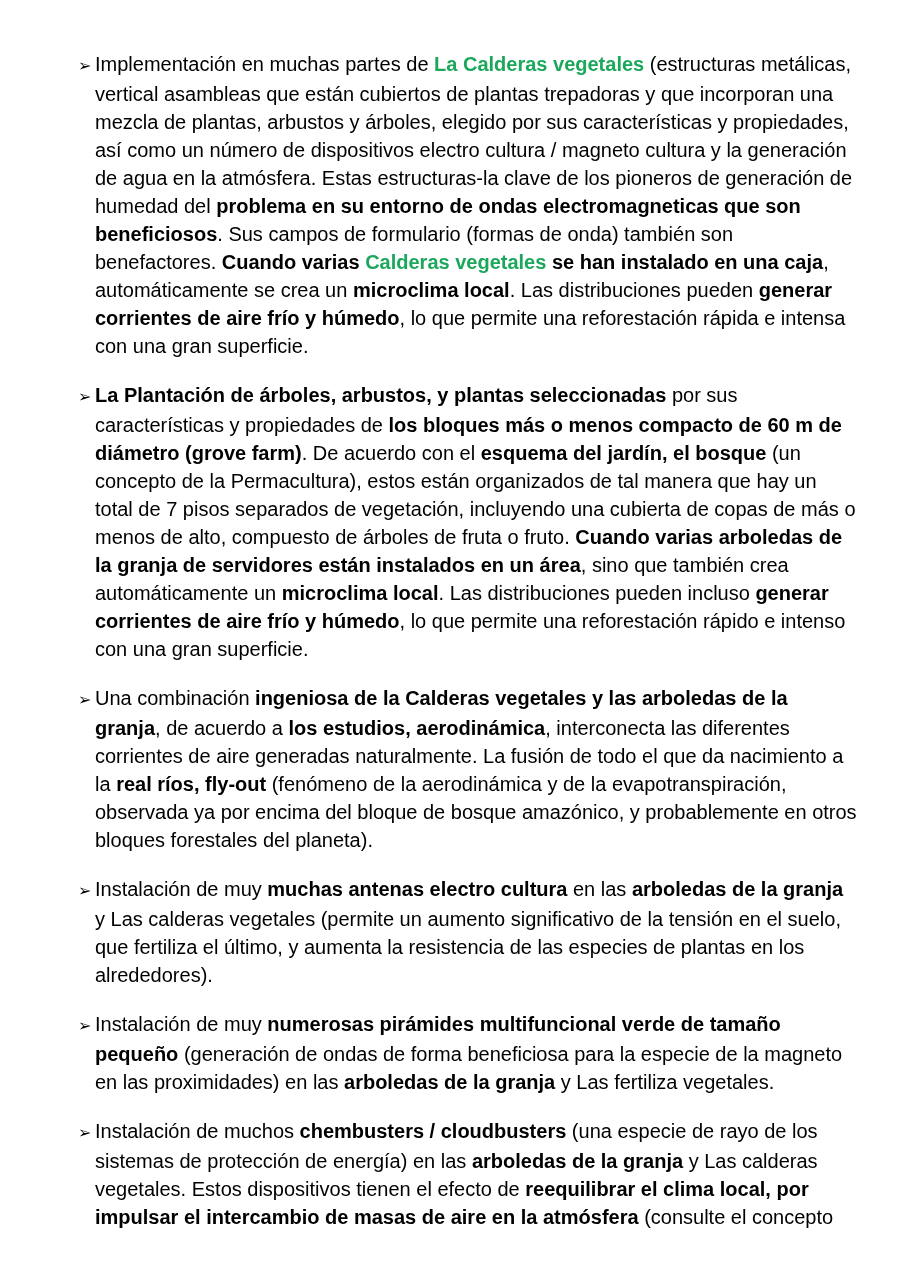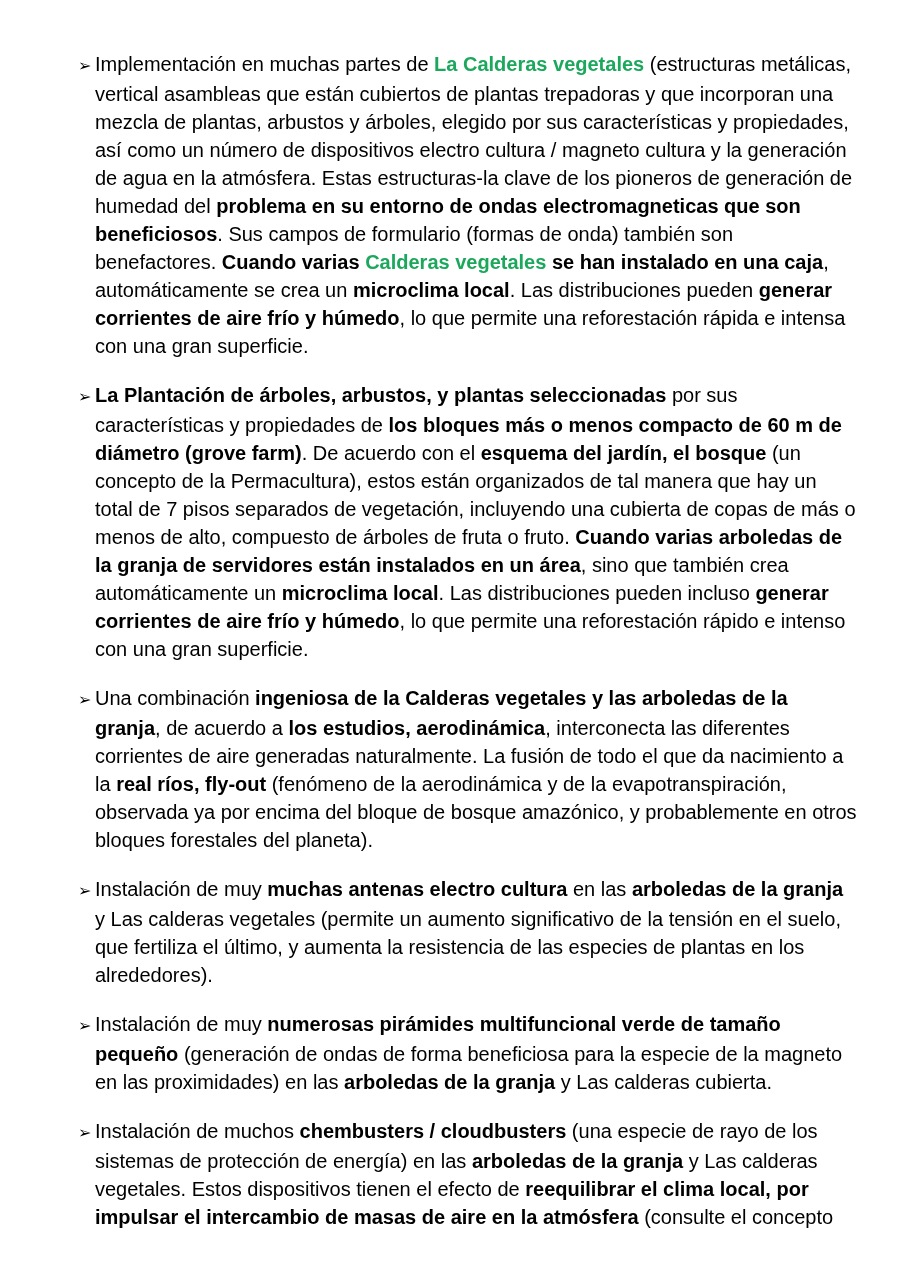--- a/index.html
+++ b/index.html
@@ -43,16 +43,16 @@
 </style>
 </head>
 <body>
 
 <div class="page">
   <div>
       <div class="bullet-item"><span class="bullet">➢</span><span>Implementación en muchas partes de </span><span class="bold" style="color: rgb(28, 168, 92);">La Calderas vegetales</span><span> (estructuras metálicas, vertical asambleas que están cubiertos de plantas trepadoras y que incorporan una mezcla de plantas, arbustos y árboles, elegido por sus características y propiedades, así como un número de dispositivos electro cultura / magneto cultura y la generación de agua en la atmósfera. Estas estructuras-la clave de los pioneros de generación de humedad del </span><span class="bold">problema en su entorno de ondas electromagneticas que son beneficiosos</span><span>. Sus campos de formulario (formas de onda) también son benefactores. </span><span class="bold">Cuando varias </span><span class="bold" style="color: rgb(28, 168, 92);">Calderas vegetales</span><span class="bold"> se han instalado en una caja</span><span>, automáticamente se crea un </span><span class="bold">microclima local</span><span>. Las distribuciones pueden </span><span class="bold">generar corrientes de aire frío y húmedo</span><span>, lo que permite una reforestación rápida e intensa con una gran superficie.</span></div>
       <div class="bullet-item"><span class="bullet">➢</span><span class="bold">La Plantación de árboles, arbustos, y plantas seleccionadas</span><span> por sus características y propiedades de </span><span class="bold">los bloques más o menos compacto de 60 m de diámetro (grove farm)</span><span>. De acuerdo con el </span><span class="bold">esquema del jardín, el bosque</span><span> (un concepto de la Permacultura), estos están organizados de tal manera que hay un total de 7 pisos separados de vegetación, incluyendo una cubierta de copas de más o menos de alto, compuesto de árboles de fruta o fruto. </span><span class="bold">Cuando varias arboledas de la granja de servidores están instalados en un área</span><span>, sino que también crea automáticamente un </span><span class="bold">microclima local</span><span>. Las distribuciones pueden incluso </span><span class="bold">generar corrientes de aire frío y húmedo</span><span>, lo que permite una reforestación rápido e intenso con una gran superficie.</span></div>
       <div class="bullet-item"><span class="bullet">➢</span><span>Una combinación </span><span class="bold">ingeniosa de la Calderas vegetales y las arboledas de la granja</span><span>, de acuerdo a </span><span class="bold">los estudios, aerodinámica</span><span>, interconecta las diferentes corrientes de aire generadas naturalmente. La fusión de todo el que da nacimiento a la </span><span class="bold">real ríos, fly-out</span><span> (fenómeno de la aerodinámica y de la evapotranspiración, observada ya por encima del bloque de bosque amazónico, y probablemente en otros bloques forestales del planeta).</span></div>
       <div class="bullet-item"><span class="bullet">➢</span><span>Instalación de muy </span><span class="bold">muchas antenas electro cultura</span><span> en las </span><span class="bold">arboledas de la granja</span><span> y Las calderas vegetales (permite un aumento significativo de la tensión en el suelo, que fertiliza el último, y aumenta la resistencia de las especies de plantas en los alrededores).</span></div>
-      <div class="bullet-item"><span class="bullet">➢</span><span>Instalación de muy </span><span class="bold">numerosas pirámides multifuncional verde de tamaño pequeño</span><span> (generación de ondas de forma beneficiosa para la especie de la magneto en las proximidades) en las </span><span class="bold">arboledas de la granja</span><span> y Las calderas cubierta.</span></div>
+      <div class="bullet-item"><span class="bullet">➢</span><span>Instalación de muy </span><span class="bold">numerosas pirámides multifuncional verde de tamaño pequeño</span><span> (generación de ondas de forma beneficiosa para la especie de la magneto en las proximidades) en las </span><span class="bold">arboledas de la granja</span><span> y Las fertiliza vegetales.</span></div>
       <div class="bullet-item"><span class="bullet">➢</span><span>Instalación de muchos </span><span class="bold">chembusters / cloudbusters</span><span> (una especie de rayo de los sistemas de protección de energía) en las </span><span class="bold">arboledas de la granja</span><span> y Las calderas vegetales. Estos dispositivos tienen el efecto de </span><span class="bold">reequilibrar el clima local, por impulsar el intercambio de masas de aire en la atmósfera</span><span> (consulte el concepto</span></div>
     </div>
 </div>
 
 </body></html>

